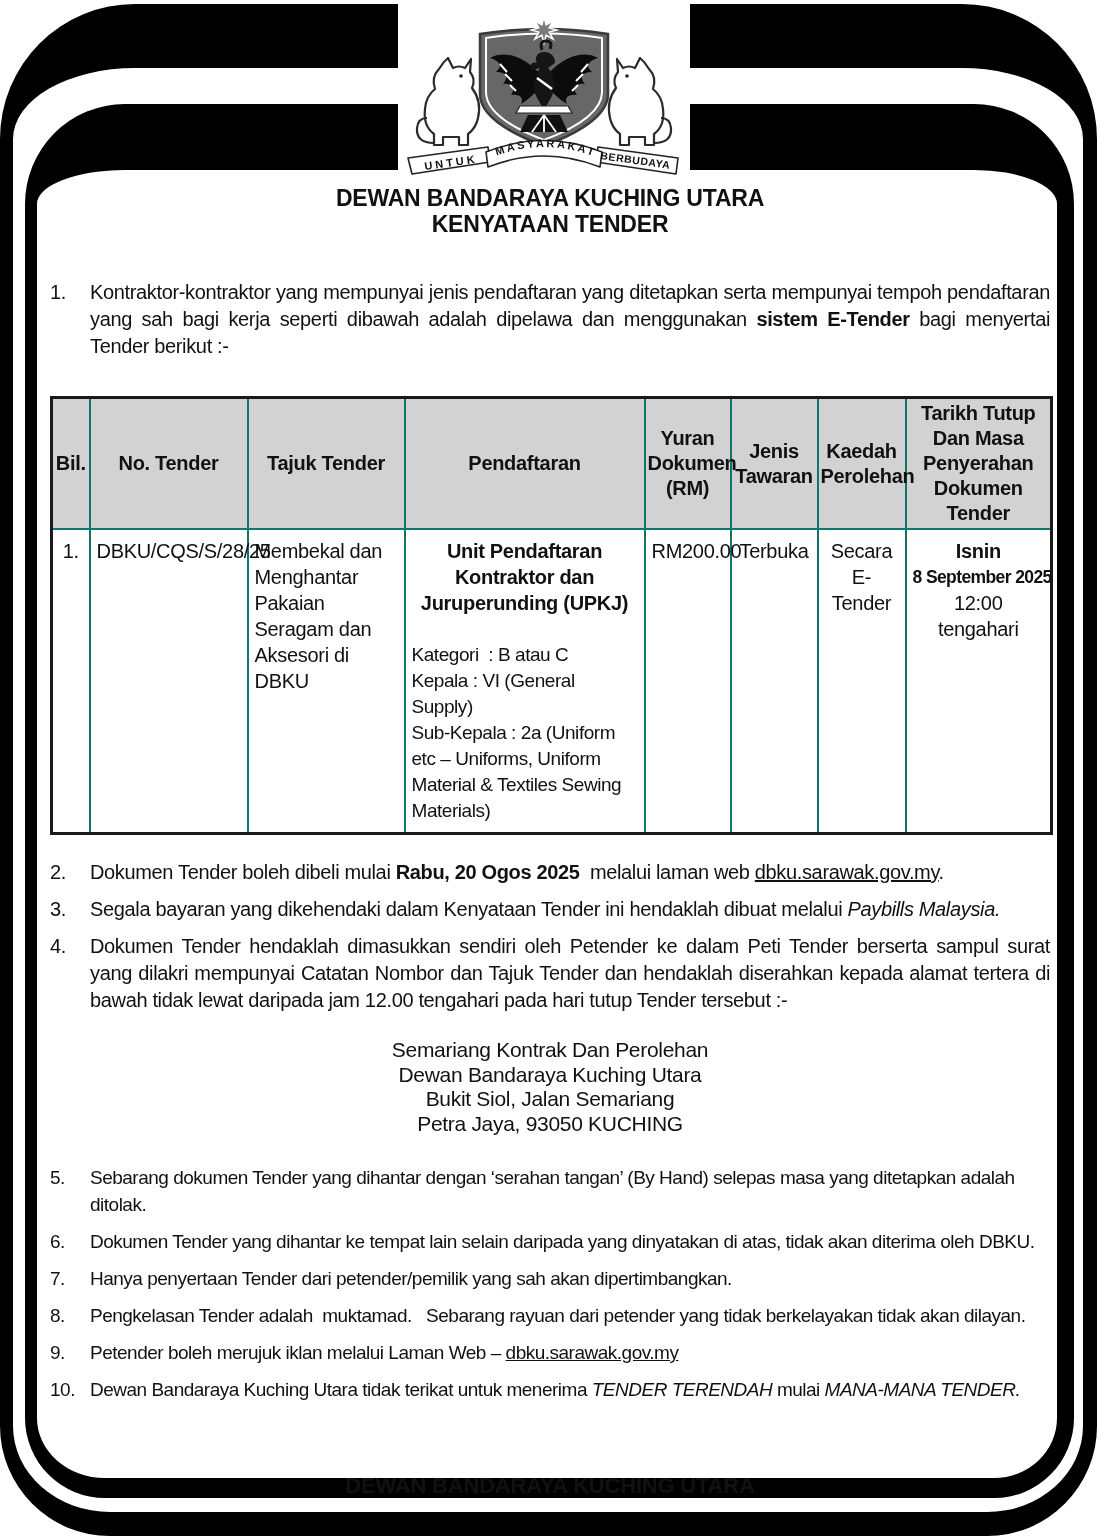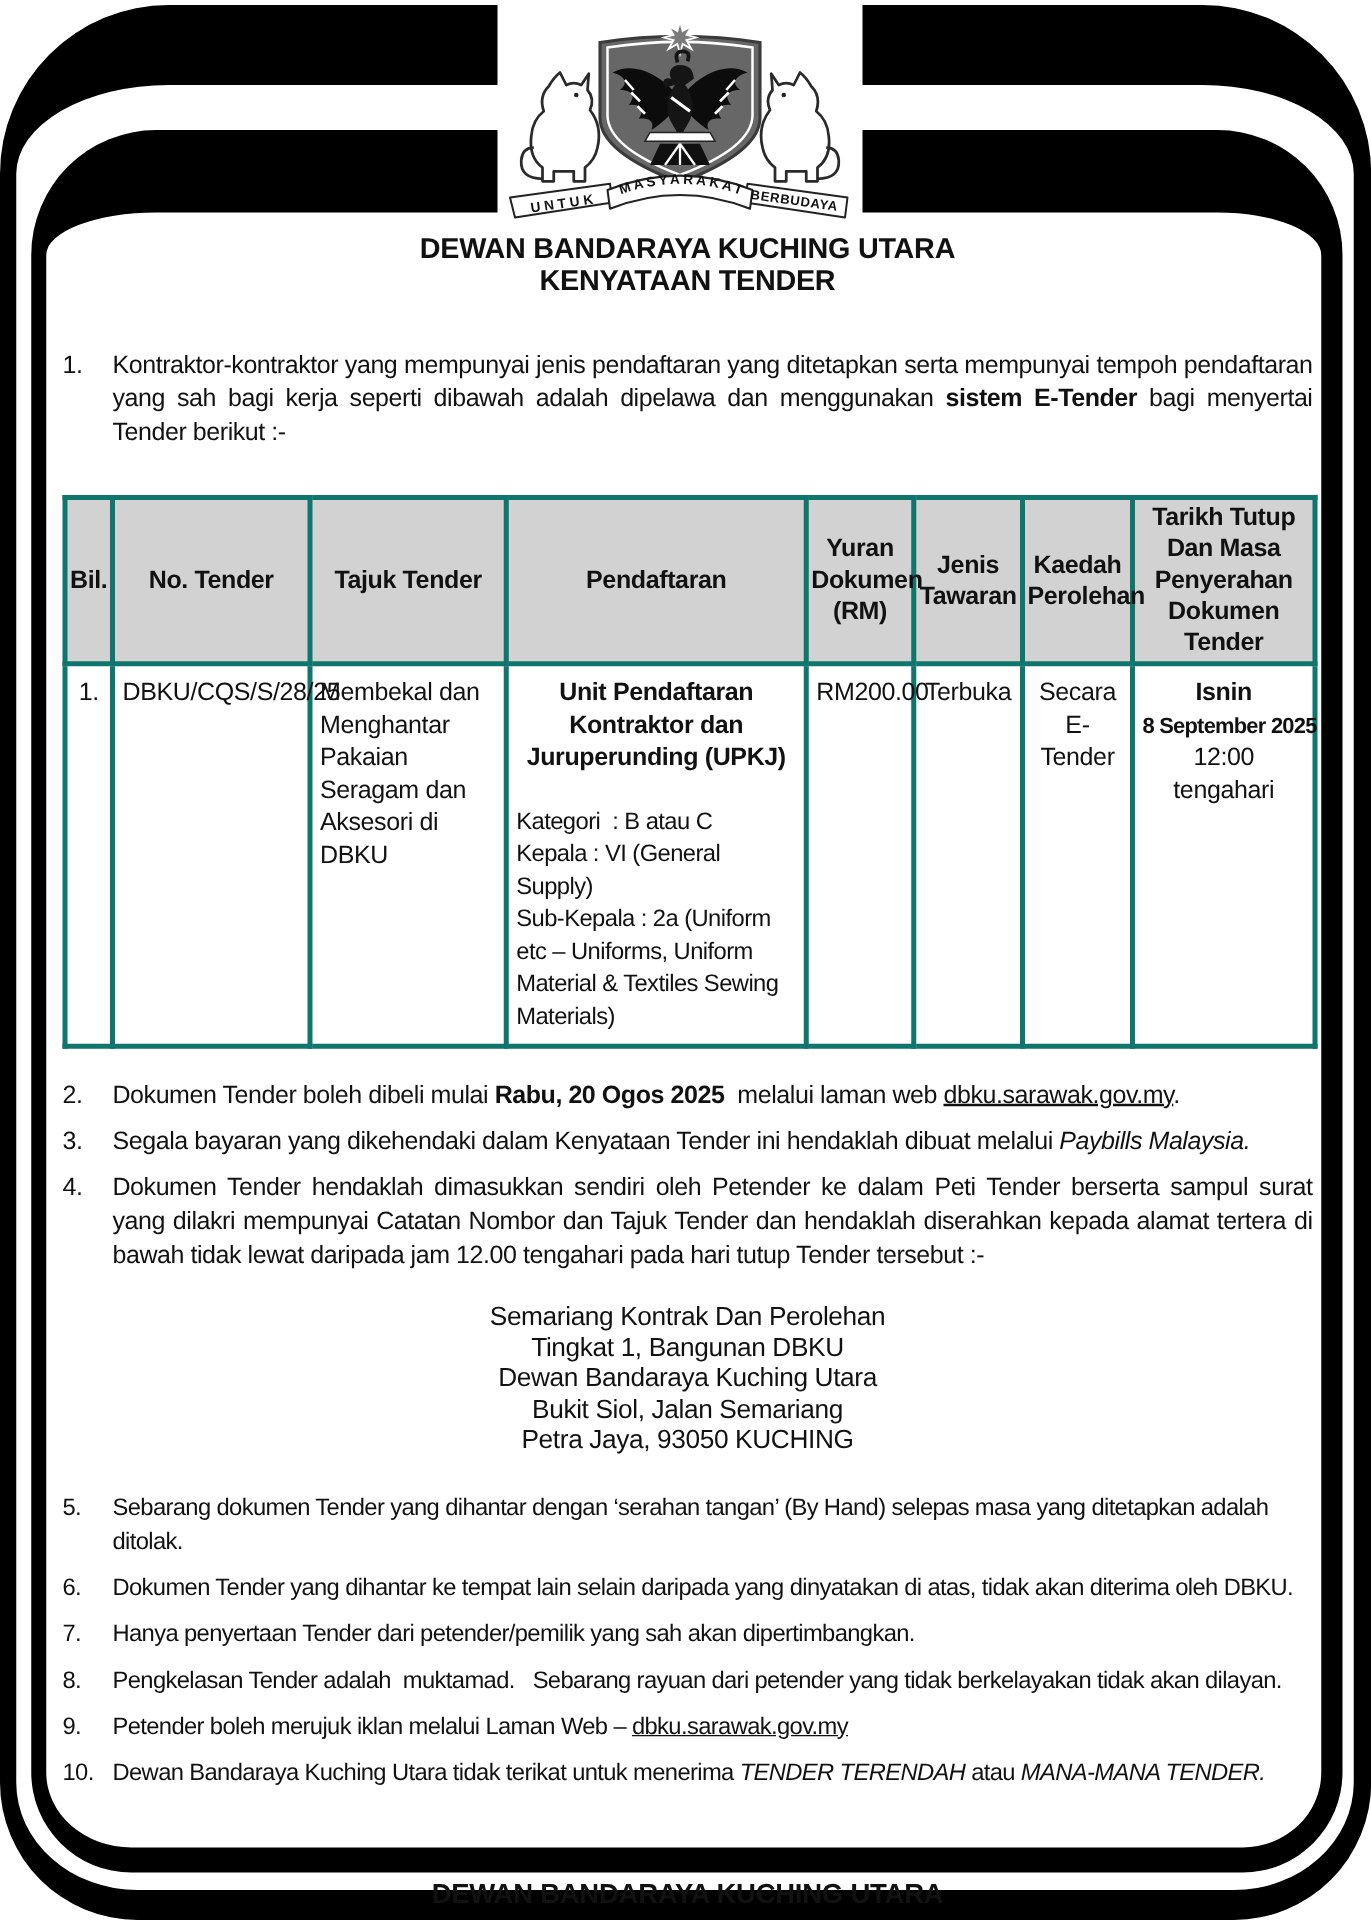--- a/index.html
+++ b/index.html
@@ -33,21 +33,21 @@
   .item.justify .txt { text-align:justify; }
   #intro-items { margin-top:42px; }
   #mid-items { margin-top:24px; }
   #post-items { margin-top:28px; }
   #post-items .item { font-size:19px; letter-spacing:-0.5px; margin-top:10px; }
   .address { margin-top:24px; text-align:center; font-size:21px; line-height:24.5px; letter-spacing:-0.3px; }
   .footer { margin-top:70px; text-align:center; font-weight:bold; font-size:22px; letter-spacing:-0.2px; }
   
   table.tender { border-collapse:collapse; width:1000px; table-layout:fixed;
     margin-top:36px; border:3px solid #1a1a1a; }
-  .tender th, .tender td { border:4px solid #0f766e; }
+  .tender th, .tender td { border:2px solid #0f766e; }
   .tender thead th { background:#d2d2d2; font-weight:bold; font-size:20px;
     height:124px; vertical-align:middle; text-align:center; line-height:25px;
     letter-spacing:-0.3px; padding:2px; }
   .tender tbody td { font-size:20px; line-height:26px; letter-spacing:-0.3px;
     height:263px; vertical-align:top; padding:8px 6px; }
   td.c-bil { text-align:center; padding:8px 2px; }
   td.c-no { padding:8px 1px; font-size:18px; letter-spacing:-0.8px; white-space:nowrap; }
   td.c-tajuk { padding:8px 16px 8px 8px; }
   td.c-pend { padding:8px 8px; }
   .pend-title { font-weight:bold; text-align:center; }
@@ -189,21 +189,20 @@
         <div class="txt"><span>Segala bayaran yang dikehendaki dalam Kenyataan Tender ini hendaklah dibuat melalui </span><span style="font-style: italic;">Paybills Malaysia.</span></div>
       </div>
       <div class="item justify">
         <span class="num">4.</span>
         <div class="txt"><span>Dokumen Tender hendaklah dimasukkan sendiri oleh Petender ke dalam Peti Tender berserta sampul surat yang dilakri mempunyai Catatan Nombor dan Tajuk Tender dan hendaklah diserahkan kepada alamat tertera di bawah tidak lewat daripada jam 12.00 tengahari pada hari tutup Tender tersebut :-</span></div>
       </div>
     </div>
 
   <div class="address" id="address-block">
       <div>Semariang Kontrak Dan Perolehan</div>
-      <div>Tingkat 1, Bangunan DBKU</div>
       <div>Dewan Bandaraya Kuching Utara</div>
       <div>Bukit Siol, Jalan Semariang</div>
       <div>Petra Jaya, 93050 KUCHING</div>
     </div>
 
   <div id="post-items">
       <div class="item">
         <span class="num">5.</span>
         <div class="txt"><span>Sebarang dokumen Tender yang dihantar dengan ‘serahan tangan’ (By Hand) selepas masa yang ditetapkan adalah ditolak.</span></div>
       </div>
@@ -218,19 +217,19 @@
       <div class="item">
         <span class="num">8.</span>
         <div class="txt"><span>Pengkelasan Tender adalah  muktamad.   Sebarang rayuan dari petender yang tidak berkelayakan tidak akan dilayan.</span></div>
       </div>
       <div class="item">
         <span class="num">9.</span>
         <div class="txt"><span>Petender boleh merujuk iklan melalui Laman Web – </span><span style="text-decoration: underline;">dbku.sarawak.gov.my</span></div>
       </div>
       <div class="item">
         <span class="num">10.</span>
-        <div class="txt"><span>Dewan Bandaraya Kuching Utara tidak terikat untuk menerima </span><span style="font-style: italic;">TENDER TERENDAH</span><span> atau </span><span style="font-style: italic;">MANA-MANA TENDER.</span></div>
+        <div class="txt"><span>Dewan Bandaraya Kuching Utara tidak terikat untuk menerima </span><span style="font-style: italic;">TENDER TERENDAH</span><span> mulai </span><span style="font-style: italic;">MANA-MANA TENDER.</span></div>
       </div>
     </div>
 
   <div class="footer">DEWAN BANDARAYA KUCHING UTARA</div>
 
 </div>
 
 </body></html>

